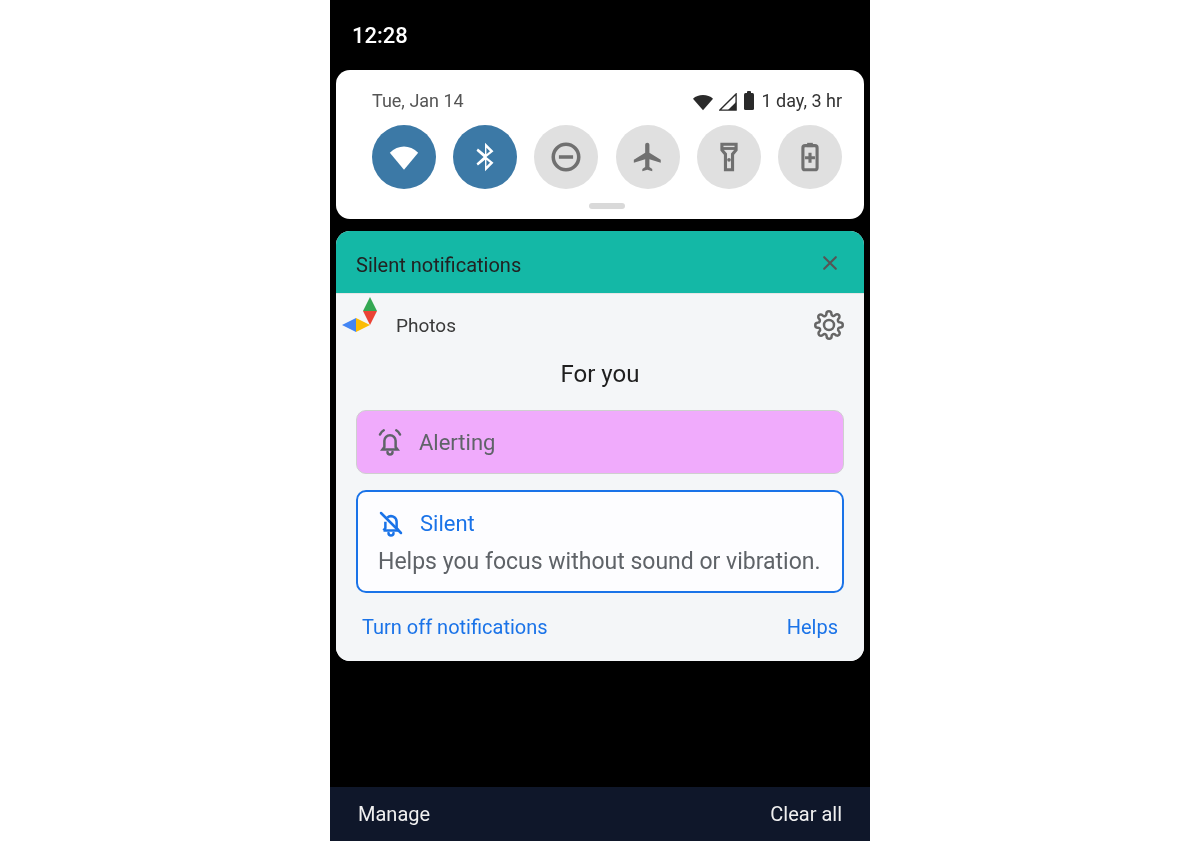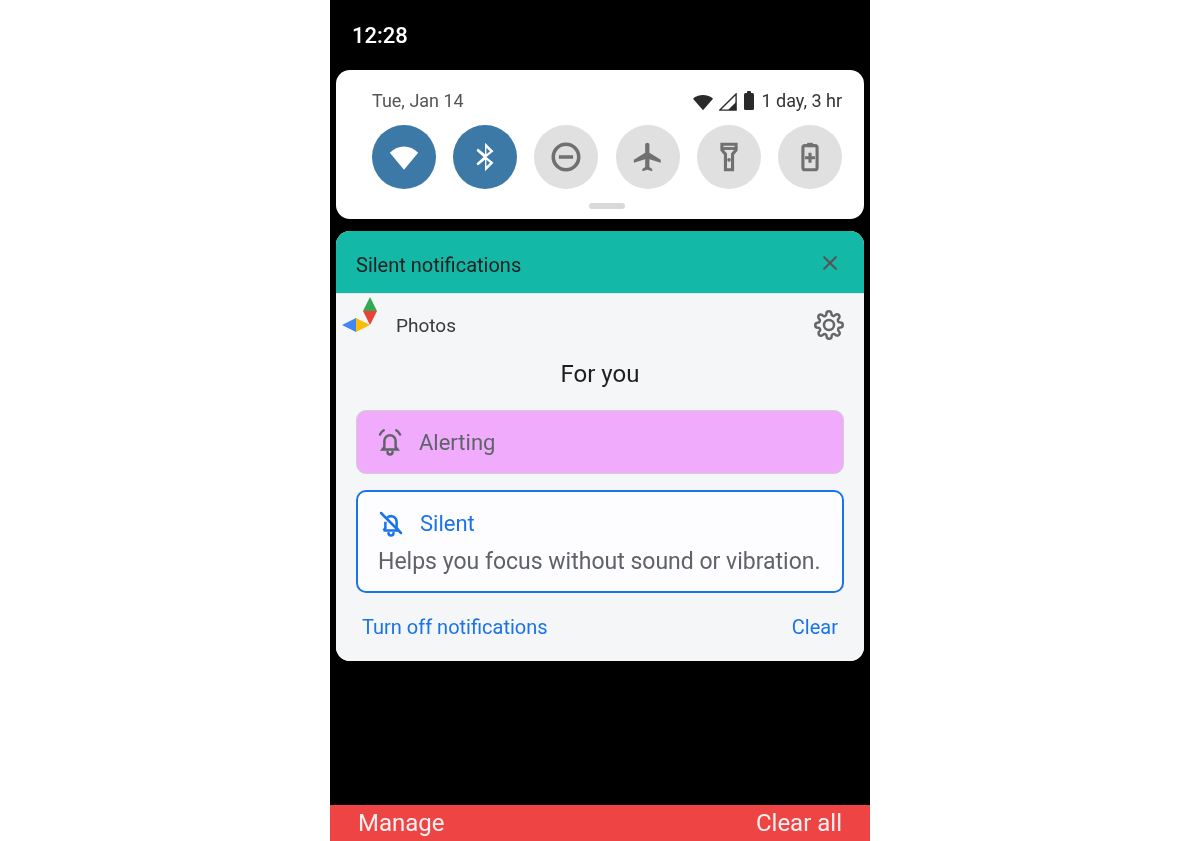--- a/index.html
+++ b/index.html
@@ -98,26 +98,26 @@
   .opt-desc { font-size: 23px; color:#5f6368; padding-left: 2px; }
   .option.selected .opt-icon { color:#1a73e8; }
   .option:not(.selected) .opt-icon { color:#5f6368; }
   .actions {
     display:flex; justify-content:space-between; align-items:center;
     padding: 22px 6px 4px 6px;
   }
   .link-btn { font-size: 20px; color:#1a73e8; cursor:pointer; }
   .shade-footer {
     position:absolute; bottom:0; left:0; right:0;
-    height: 36px;
-    background: #ef4444;
+    height: 54px;
+    background: #0f172a;
     color: #f0f0f0;
     display:flex; justify-content:space-between; align-items:center;
     padding: 0 28px;
-    font-size: 24px;
+    font-size: 20px;
   }
   .footer-btn { cursor:pointer; }
 </style>
 </head>
 <body>
 
 <div class="stage">
   <div class="phone">
 
     <div class="status-bar">
@@ -237,21 +237,21 @@
                   <line x1="4" y1="4" x2="20" y2="20" stroke="currentColor" stroke-width="2" stroke-linecap="round"></line>
                 </svg>
             </span>
             <span class="opt-label">Silent</span>
           </div>
           <div class="opt-desc">Helps you focus without sound or vibration.</div>
         </div>
 
         <div class="actions">
           <span class="link-btn">Turn off notifications</span>
-          <span class="link-btn">Clear</span>
+          <span class="link-btn">Helps</span>
         </div>
       </div>
     </div>
 
     <div class="shade-footer">
       <span class="footer-btn">Manage</span>
       <span class="footer-btn">Clear all</span>
     </div>
 
   </div>

